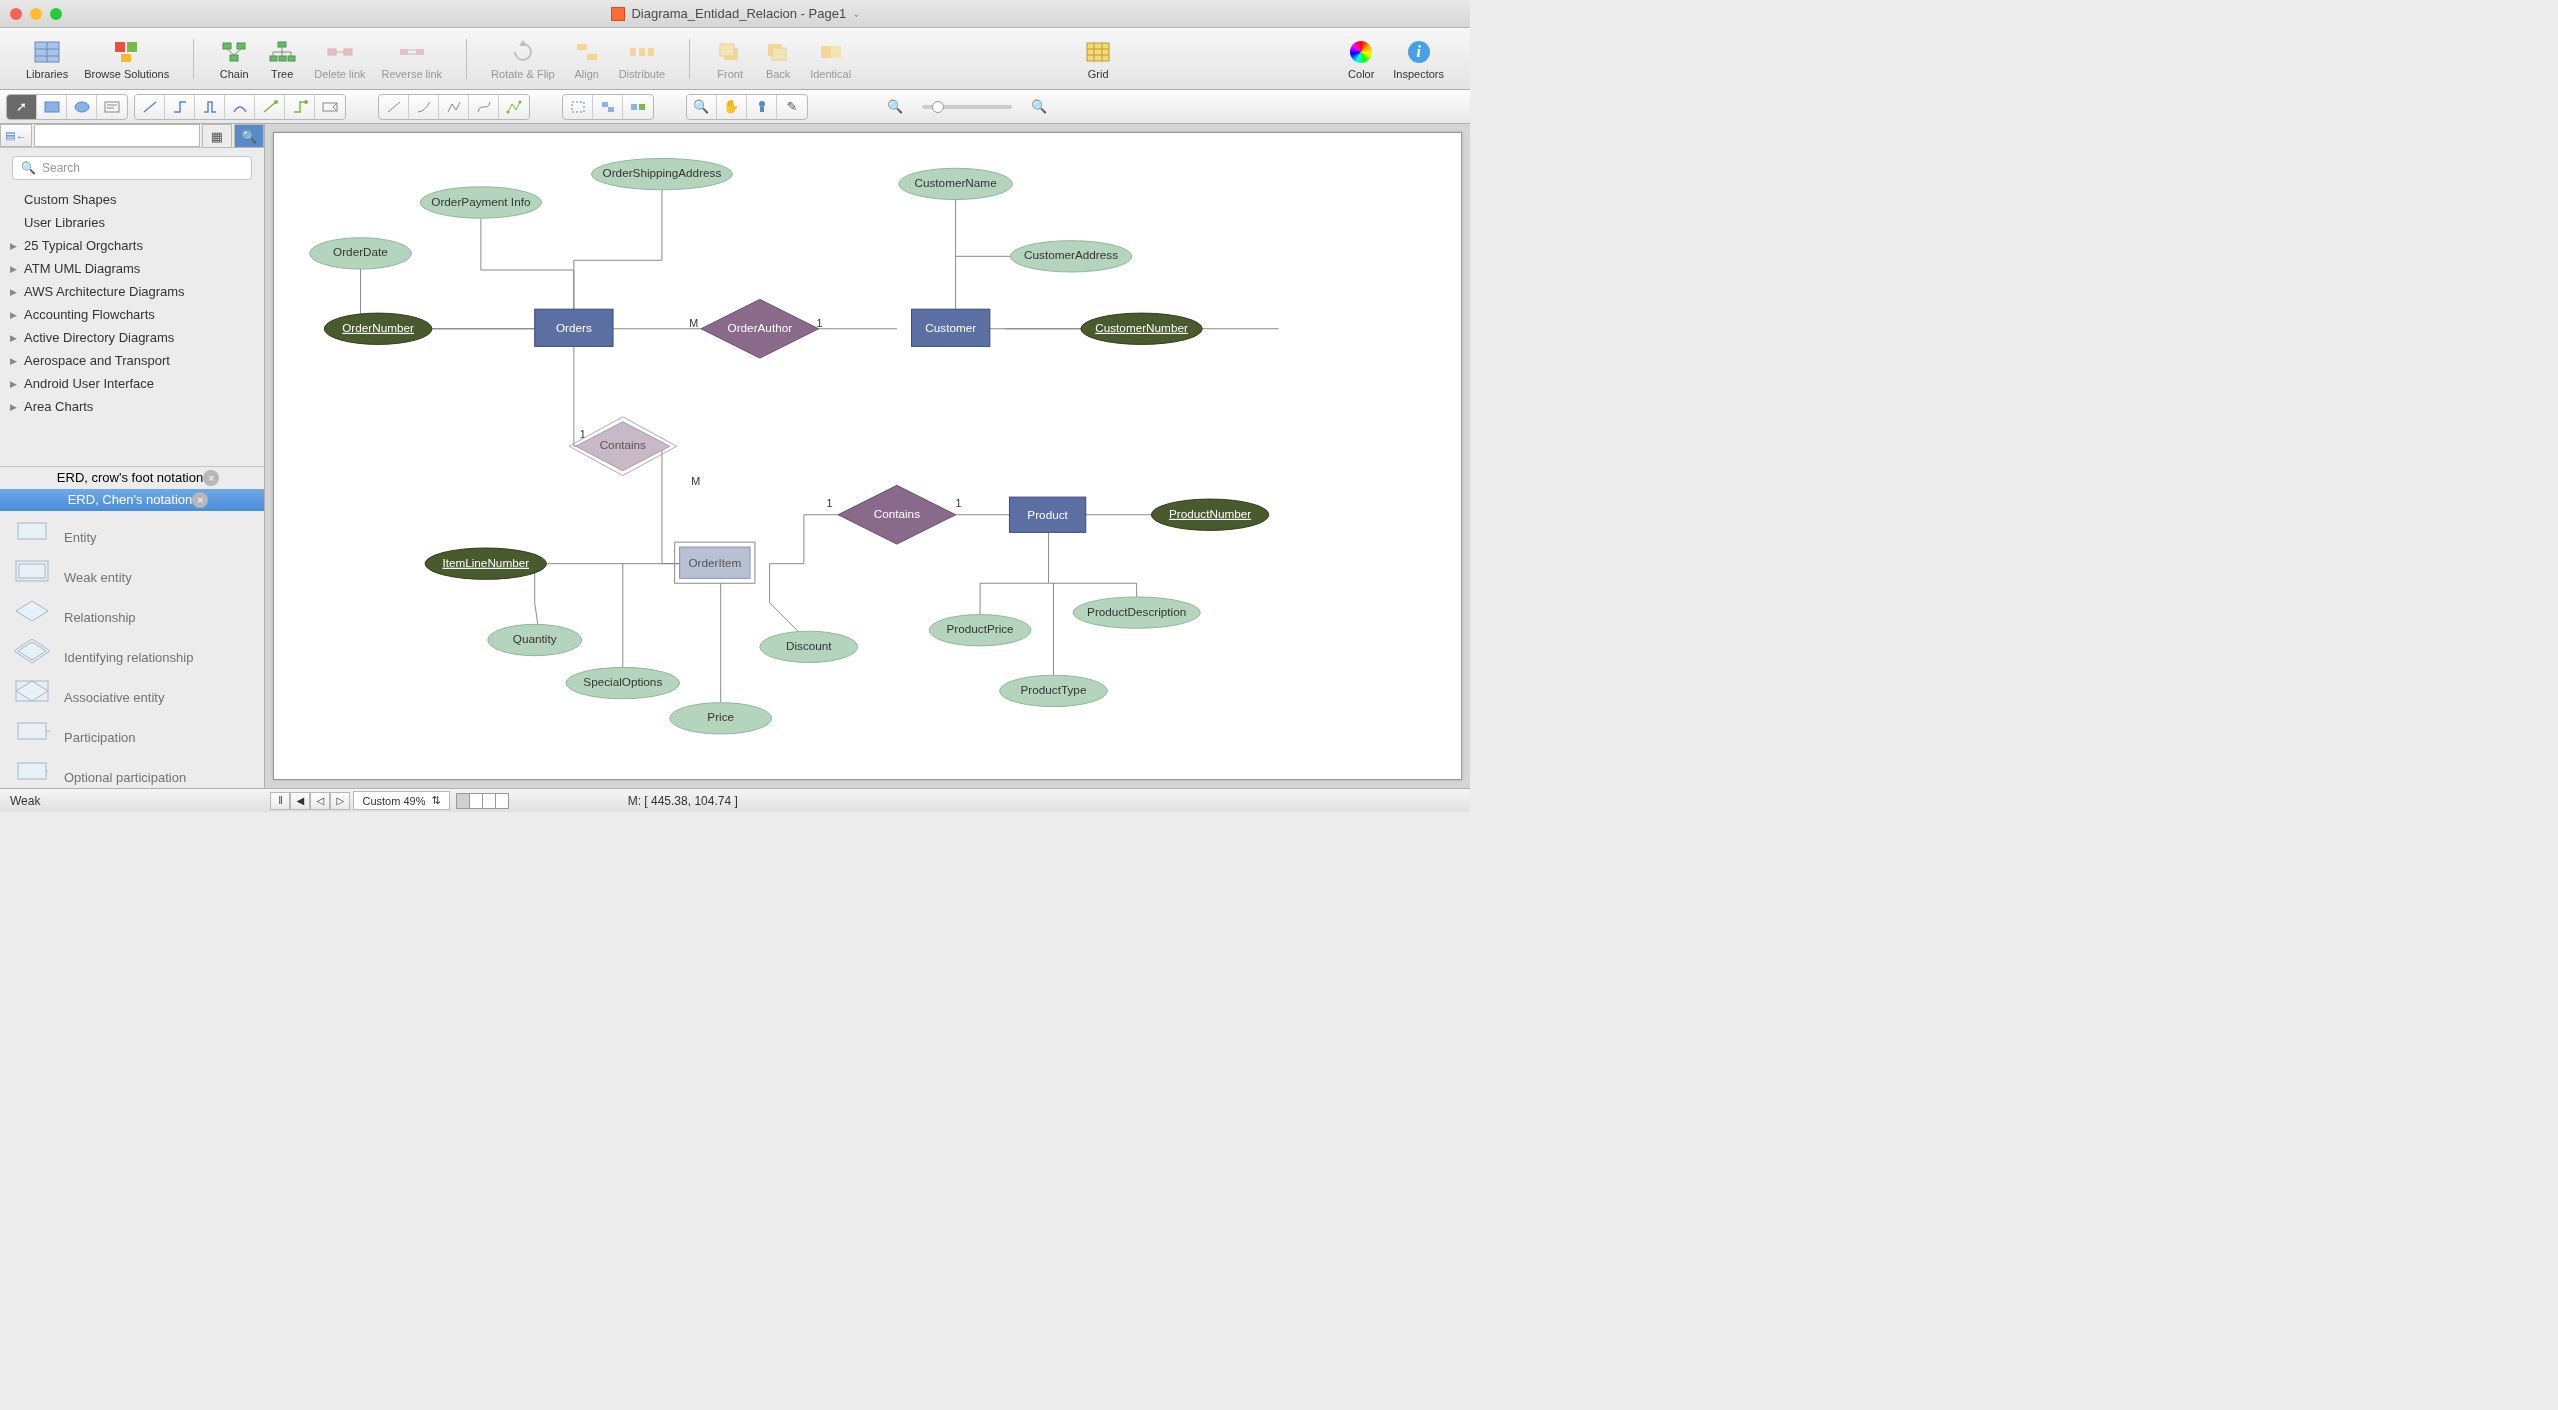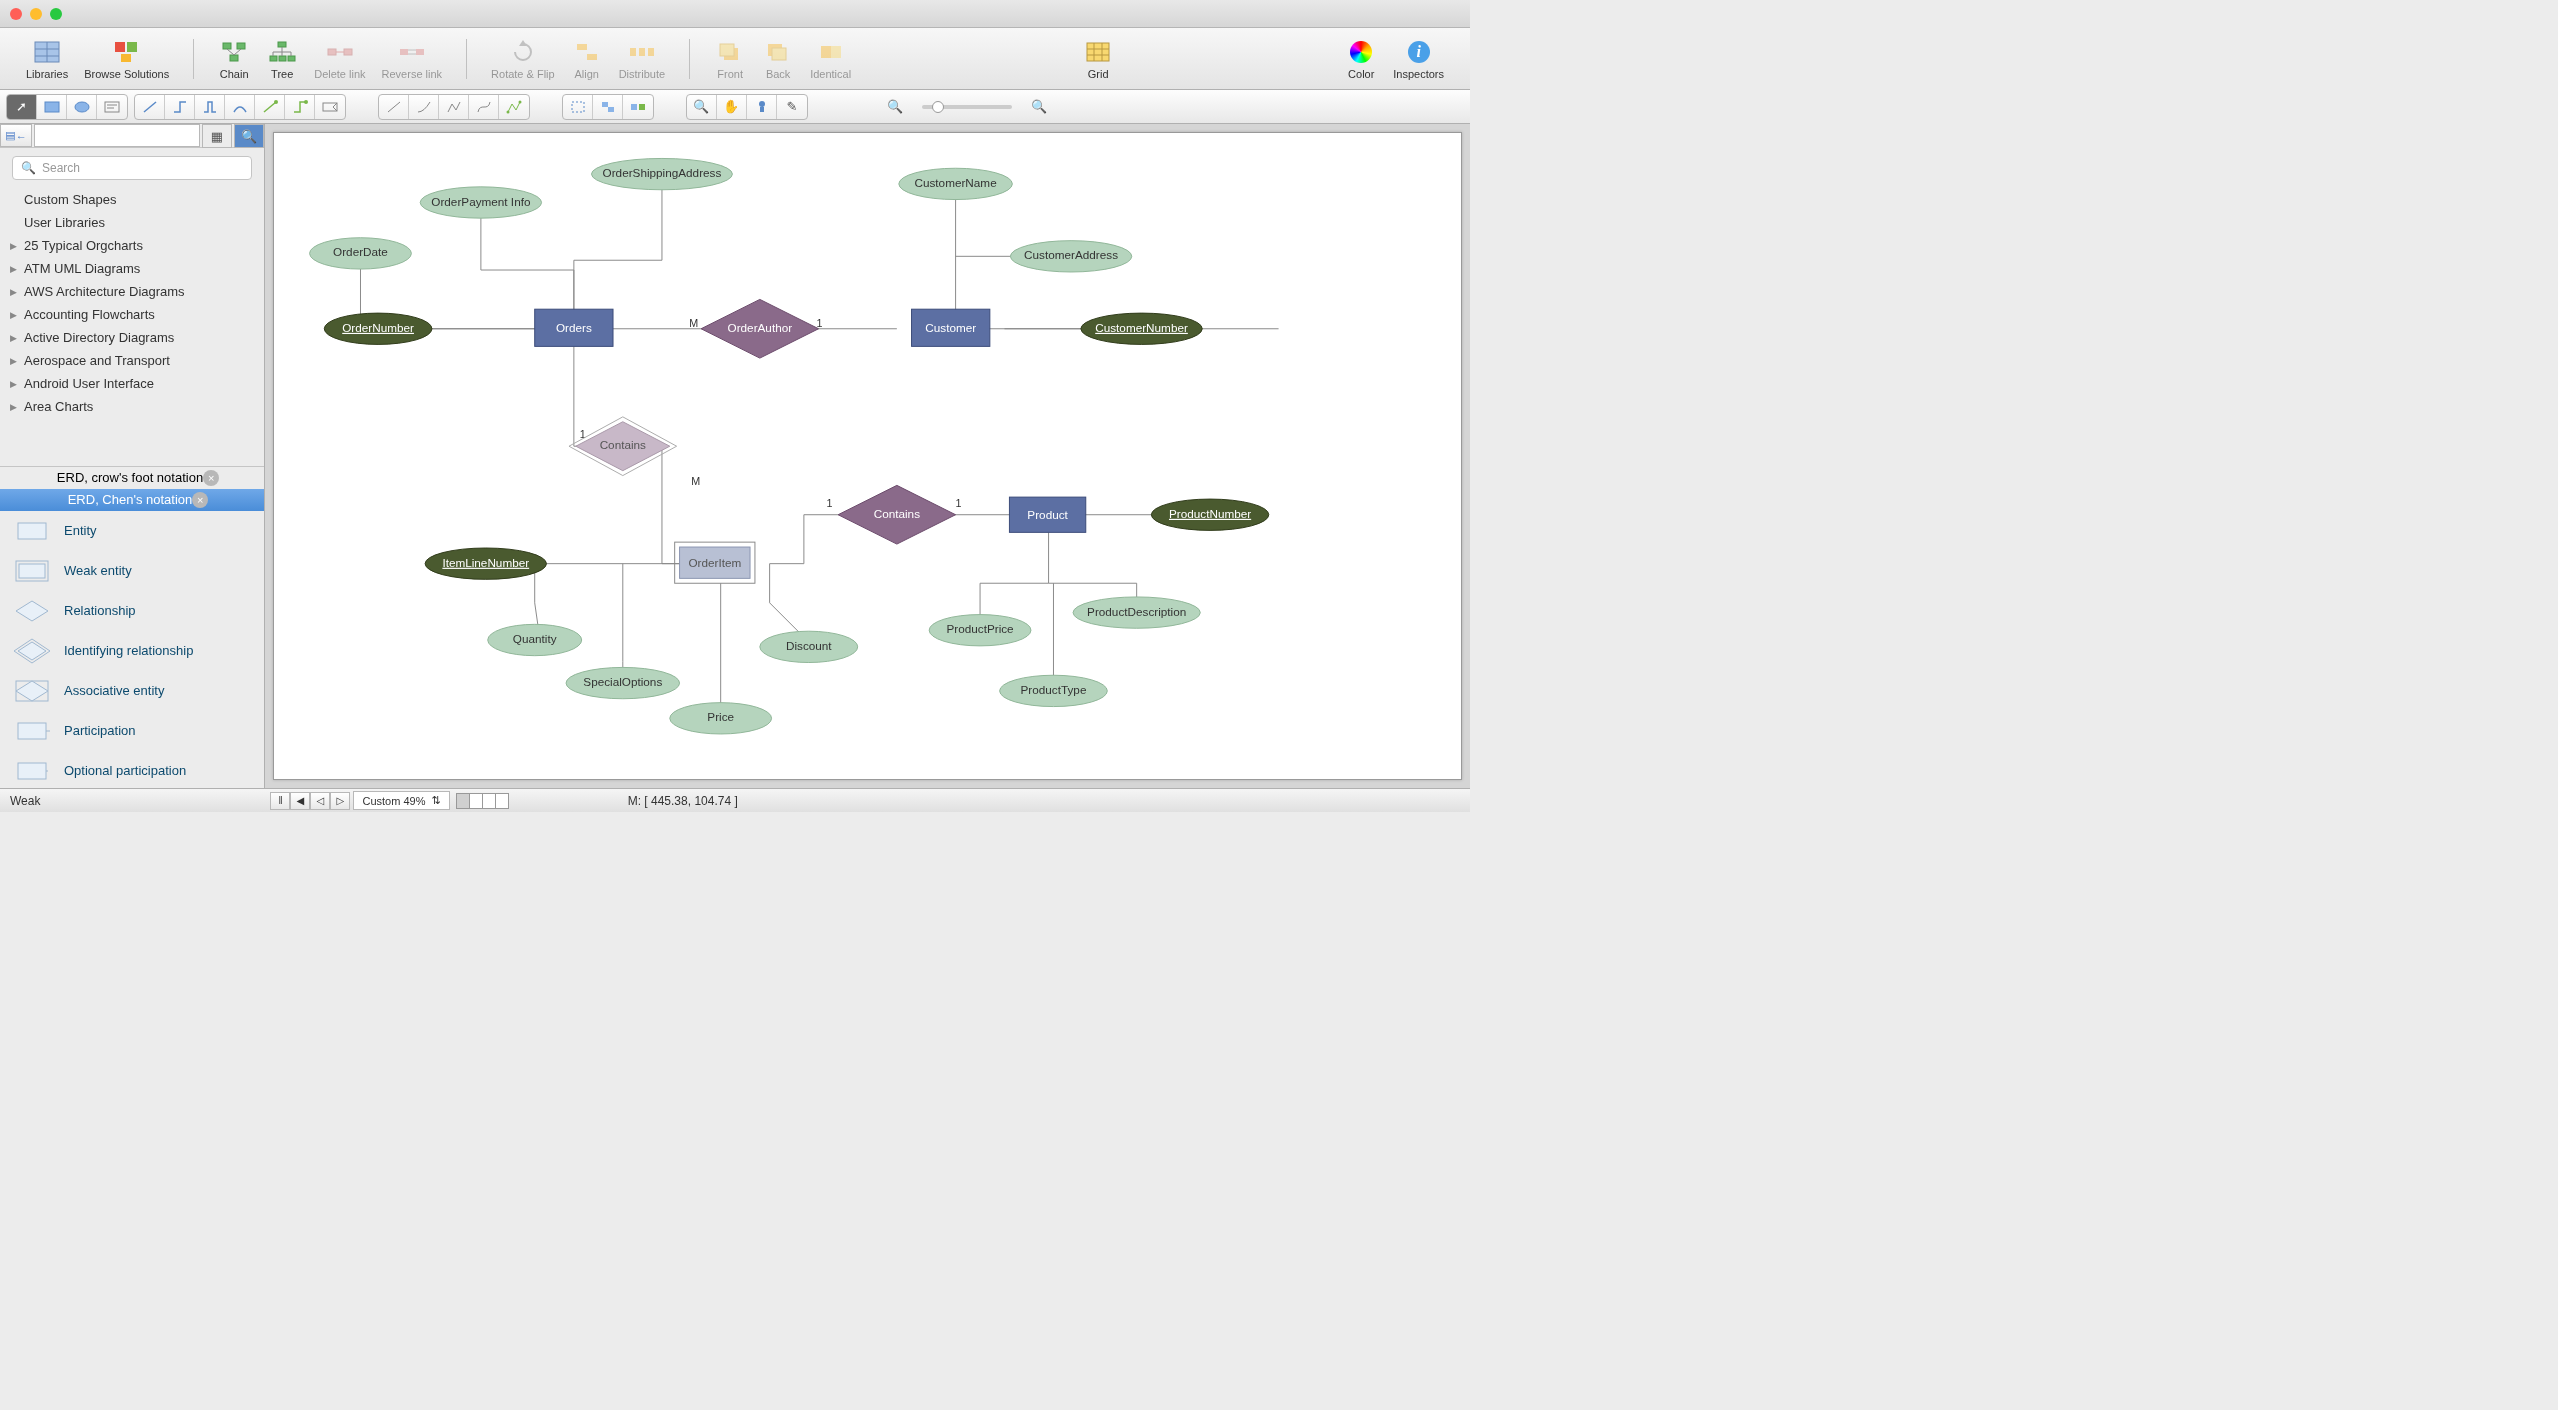--- a/index.html
+++ b/index.html
@@ -38,21 +38,21 @@
 .search-wrap{padding:8px 12px}
 .search-box{width:100%;height:24px;border:1px solid #c5c5c5;border-radius:4px;background:#fff;display:flex;align-items:center;padding:0 8px;gap:6px;color:#999;font-size:12px}
 .lib-list{flex:1;overflow:hidden;font-size:13px;color:#333}
 .lib-item{padding:4px 10px;display:flex;align-items:center;gap:4px;cursor:pointer}
 .lib-item .tri{color:#888;font-size:9px;width:10px}
 .open-libs{border-top:1px solid #c5c5c5}
 .open-lib{padding:3px 10px 3px 22px;display:flex;align-items:center;justify-content:center;font-size:13px;cursor:pointer}
 .open-lib.sel{background:linear-gradient(#6fa8e8,#4a8dd8);color:#fff}
 .close-x{width:16px;height:16px;background:#b8b8b8;border-radius:50%;color:#fff;display:flex;align-items:center;justify-content:center;font-size:11px}
 .shapes{flex:1;overflow:hidden;background:#ececec}
-.shape-row{display:flex;align-items:center;gap:14px;padding:6px 14px;font-size:13px;color:#0c4a6e;cursor:pointer}
+.shape-row{display:flex;align-items:flex-end;gap:14px;padding:6px 14px;font-size:13px;color:#737373;cursor:pointer}
 .shape-ico{width:36px;height:28px;display:flex;align-items:center;justify-content:center}
 .canvas-wrap{flex:1;background:#d5d5d5;position:relative;overflow:hidden}
 .canvas{position:absolute;inset:8px;background:#fff;border:1px solid #999;box-shadow:0 0 3px rgba(0,0,0,.2)}
 .svg-canvas{width:100%;height:100%}
 .statusbar{height:24px;background:linear-gradient(#f5f5f5,#e0e0e0);border-top:1px solid #b0b0b0;display:flex;align-items:center;font-size:12px;color:#333}
 .status-left{padding:0 10px}
 .pager{display:flex;align-items:center;margin-left:220px;gap:0}
 .pg-btn{width:20px;height:18px;border:1px solid #b8b8b8;background:linear-gradient(#fff,#e8e8e8);display:flex;align-items:center;justify-content:center;font-size:10px;cursor:pointer}
 .zoom-box{margin-left:3px;padding:2px 8px;border:1px solid #b8b8b8;background:#fff;font-size:11px;display:flex;gap:6px;align-items:center}
 .pages{display:flex;margin-left:6px}
@@ -79,20 +79,25 @@
 </head>
 <body>
 
 <div class="window">
   <div class="titlebar">
     <div class="traffic">
       <span class="tr-red"></span>
       <span class="tr-yel"></span>
       <span class="tr-grn"></span>
     </div>
+    <div class="title">
+      <span class="title-icon"></span>
+      <span>Diagrama_Entidad_Relacion - Page1</span>
+      <span class="chev">⌄</span>
+    </div>
     <div style="width:50px"></div>
   </div>
 
   <div class="toolbar">
     <div class="tb-group">
       <div class="tb-btn">
         <div class="tb-ico">
             <svg width="28" height="24">
               <rect x="2" y="2" width="24" height="20" fill="#a8c4e8" stroke="#6a8ab8"></rect>
               <line x1="2" y1="9" x2="26" y2="9" stroke="#6a8ab8"></line>

